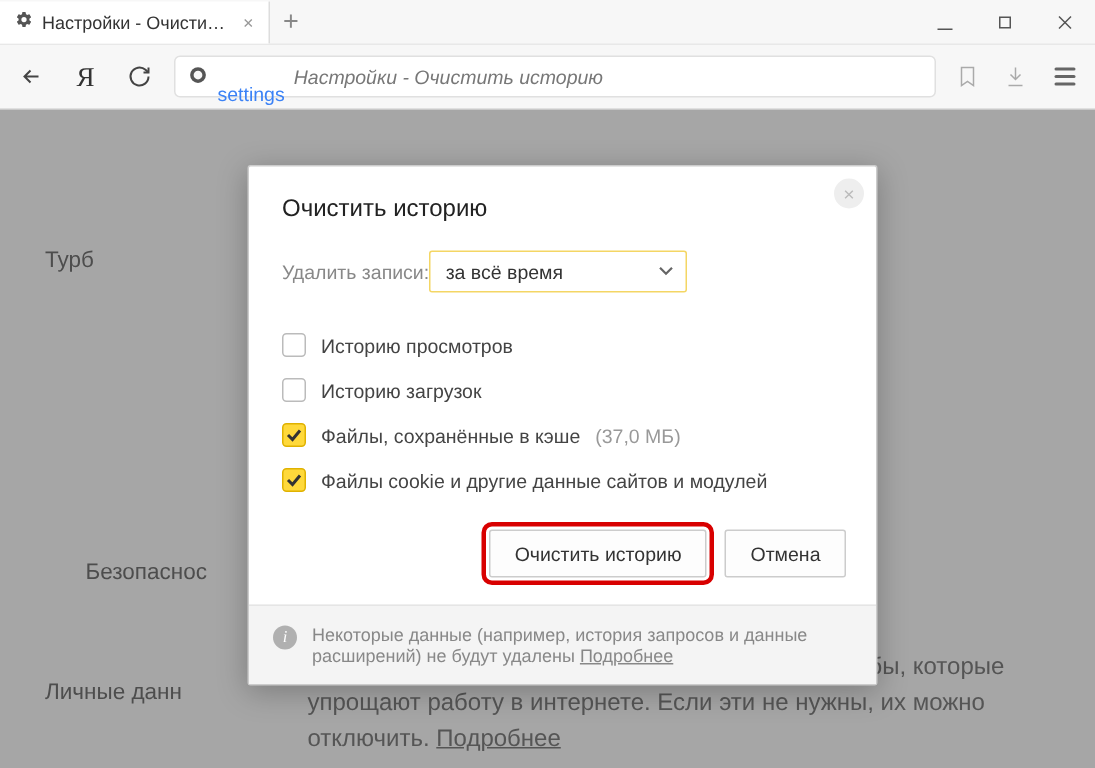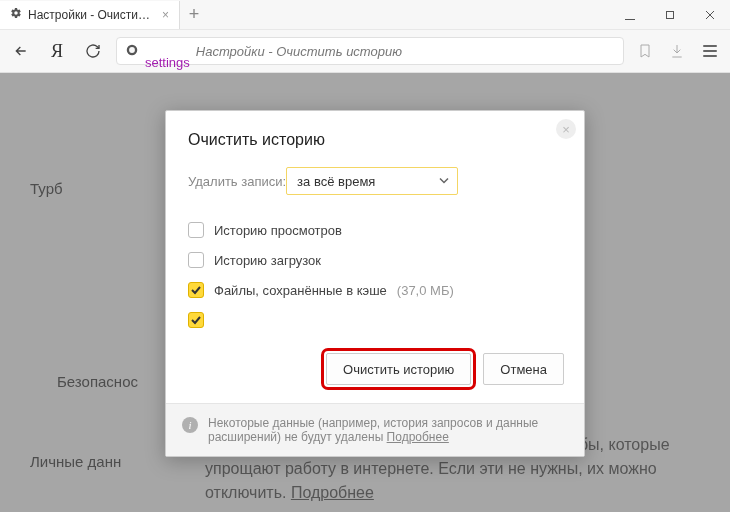--- a/index.html
+++ b/index.html
@@ -72,21 +72,21 @@
     height: 28px;
     display: flex;
     align-items: center;
     background: #fff;
     border: 1px solid #e0e0e0;
     border-radius: 4px;
     padding: 0 8px;
     gap: 6px;
     font-size: 13px;
   }
-  .addr-host { color: #a21caf; margin-top: 23px; }
+  .addr-host { color: #3b82f6; margin-top: 23px; }
   .addr-path { color: #777; font-style: italic; }
   .bar-ic {
     color: #888;
     width: 22px; height: 22px;
     display:flex; align-items:center; justify-content:center;
     cursor: pointer;
   }
   .menu-btn { width: 24px; display:flex; flex-direction:column; gap:3px; align-items:center; justify-content:center; cursor:pointer;}
   .menu-btn span { width: 14px; height: 2px; background:#666; border-radius:1px;}
   
@@ -287,21 +287,21 @@
     </div>
     <div class="menu-btn">
       <span></span>
         <span></span>
         <span></span>
     </div>
   </div>
 </div>
 
 <div class="page">
-  <div class="backdrop-label" style="left:30px; top:107px;">Турб</div>
+  <div class="backdrop-label" style="left:30px; top:92px;">Турб</div>
   <div class="backdrop-label" style="left:30px; top:300px;margin-left:27px;">Безопаснос</div>
   <div class="backdrop-label" style="left:30px; top:380px;text-align:right;">Личные данн</div>
 
   <div class="page-bottom-note">
     <span>Браузер может использовать различные веб-службы, которые упрощают работу в интернете. Если эти не нужны, их можно отключить. </span><a>Подробнее</a>
   </div>
 </div>
 
 <div class="dialog">
   <div class="dlg-close">×</div>
@@ -334,20 +334,21 @@
       </span>
       <span>Файлы, сохранённые в кэше</span>
       <span class="sz">(37,0 МБ)</span>
     </div>
     <div class="check-row">
       <span class="cbox checked">
         <svg viewBox="0 0 12 12">
             <path d="M2 6l3 3 5-6" fill="none" stroke="#333" stroke-width="2"></path>
           </svg>
       </span>
+      <span>Файлы cookie и другие данные сайтов и модулей</span>
     </div>
   </div>
   <div class="dlg-actions">
     <button class="btn highlight-red">Очистить историю</button>
     <button class="btn">Отмена</button>
   </div>
   <div class="dlg-foot">
     <div class="info-ic">i</div>
     <div>
       <span>Некоторые данные (например, история запросов и данные расширений) не будут удалены </span><a class="foot-link">Подробнее</a>

